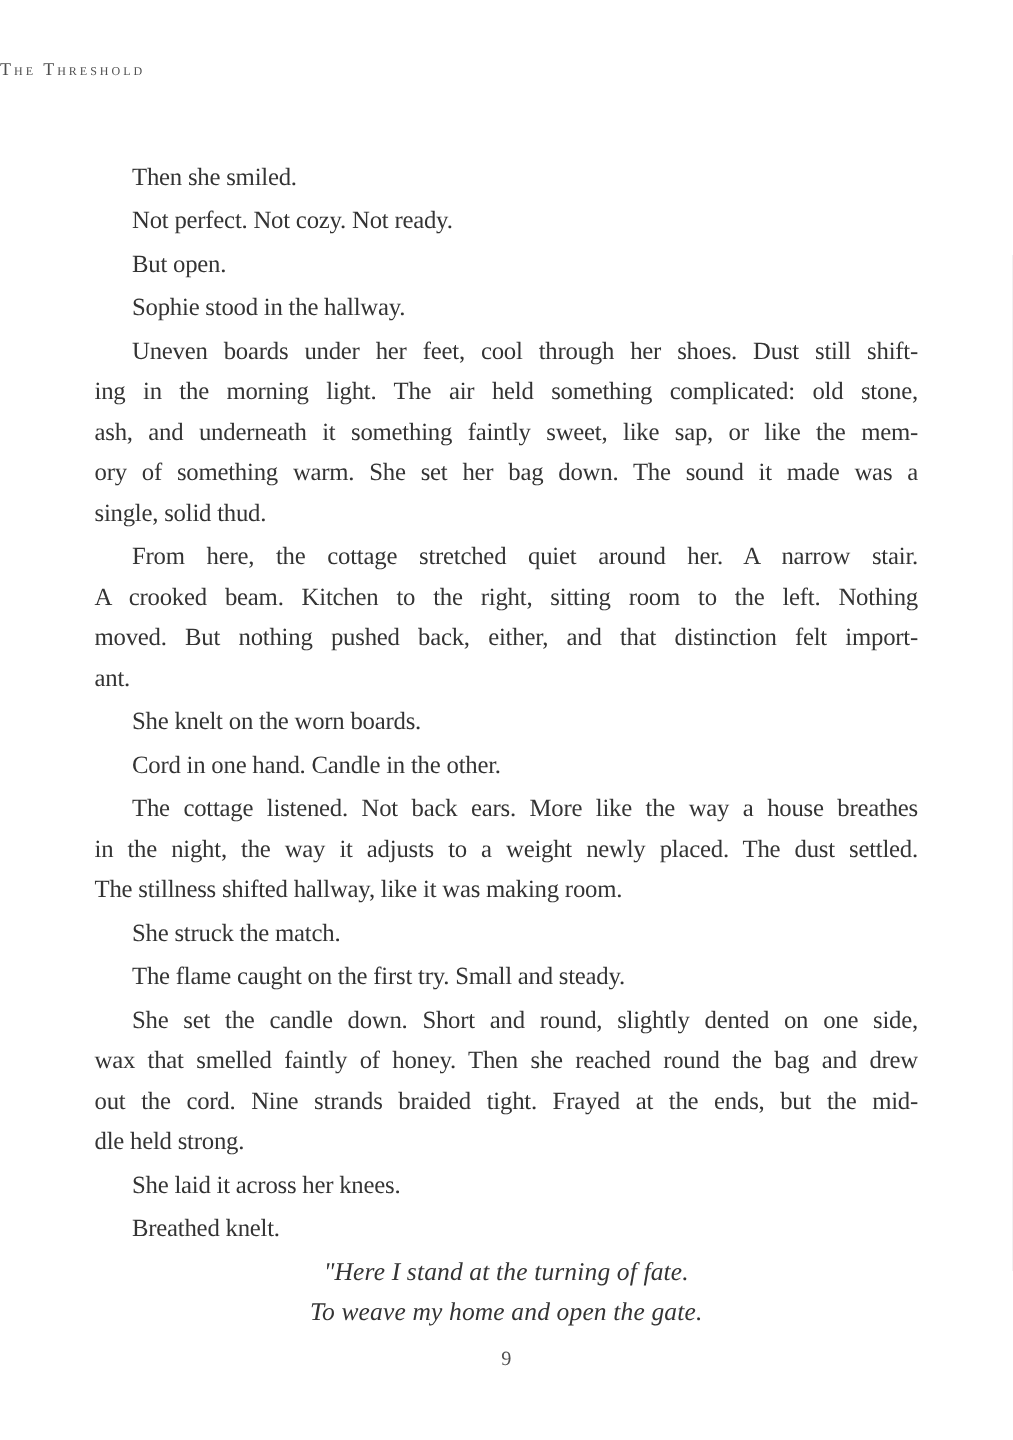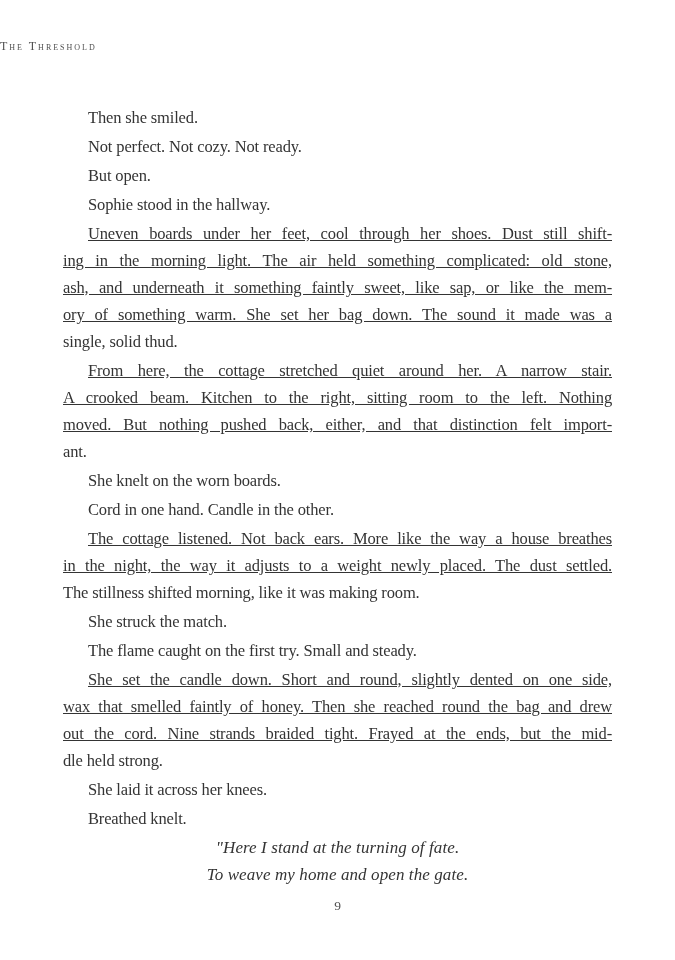--- a/index.html
+++ b/index.html
@@ -43,21 +43,20 @@
     line-height: 27px;
     letter-spacing: -0.15px;
     white-space: normal;
   }
   .line.indent {
     text-indent: 25px;
   }
   .line.just {
     text-align: justify;
     text-align-last: justify;
-    text-decoration: underline;
   }
   .para.verse {
     margin-top: 2px;
     text-align: center;
     font-style: italic;
   }
   .vline {
     font-size: 17px;
     line-height: 27px;
     letter-spacing: 0.1px;
@@ -106,21 +105,21 @@
       </div>
       <div class="para">
         <div class="line indent">She knelt on the worn boards.</div>
       </div>
       <div class="para">
         <div class="line indent">Cord in one hand. Candle in the other.</div>
       </div>
       <div class="para">
         <div class="line indent just">The cottage listened. Not back ears. More like the way a house breathes</div>
         <div class="line just">in the night, the way it adjusts to a weight newly placed. The dust settled.</div>
-        <div class="line">The stillness shifted morning, like it was making room.</div>
+        <div class="line">The stillness shifted hallway, like it was making room.</div>
       </div>
       <div class="para">
         <div class="line indent">She struck the match.</div>
       </div>
       <div class="para">
         <div class="line indent">The flame caught on the first try. Small and steady.</div>
       </div>
       <div class="para">
         <div class="line indent just">She set the candle down. Short and round, slightly dented on one side,</div>
         <div class="line just">wax that smelled faintly of honey. Then she reached round the bag and drew</div>

